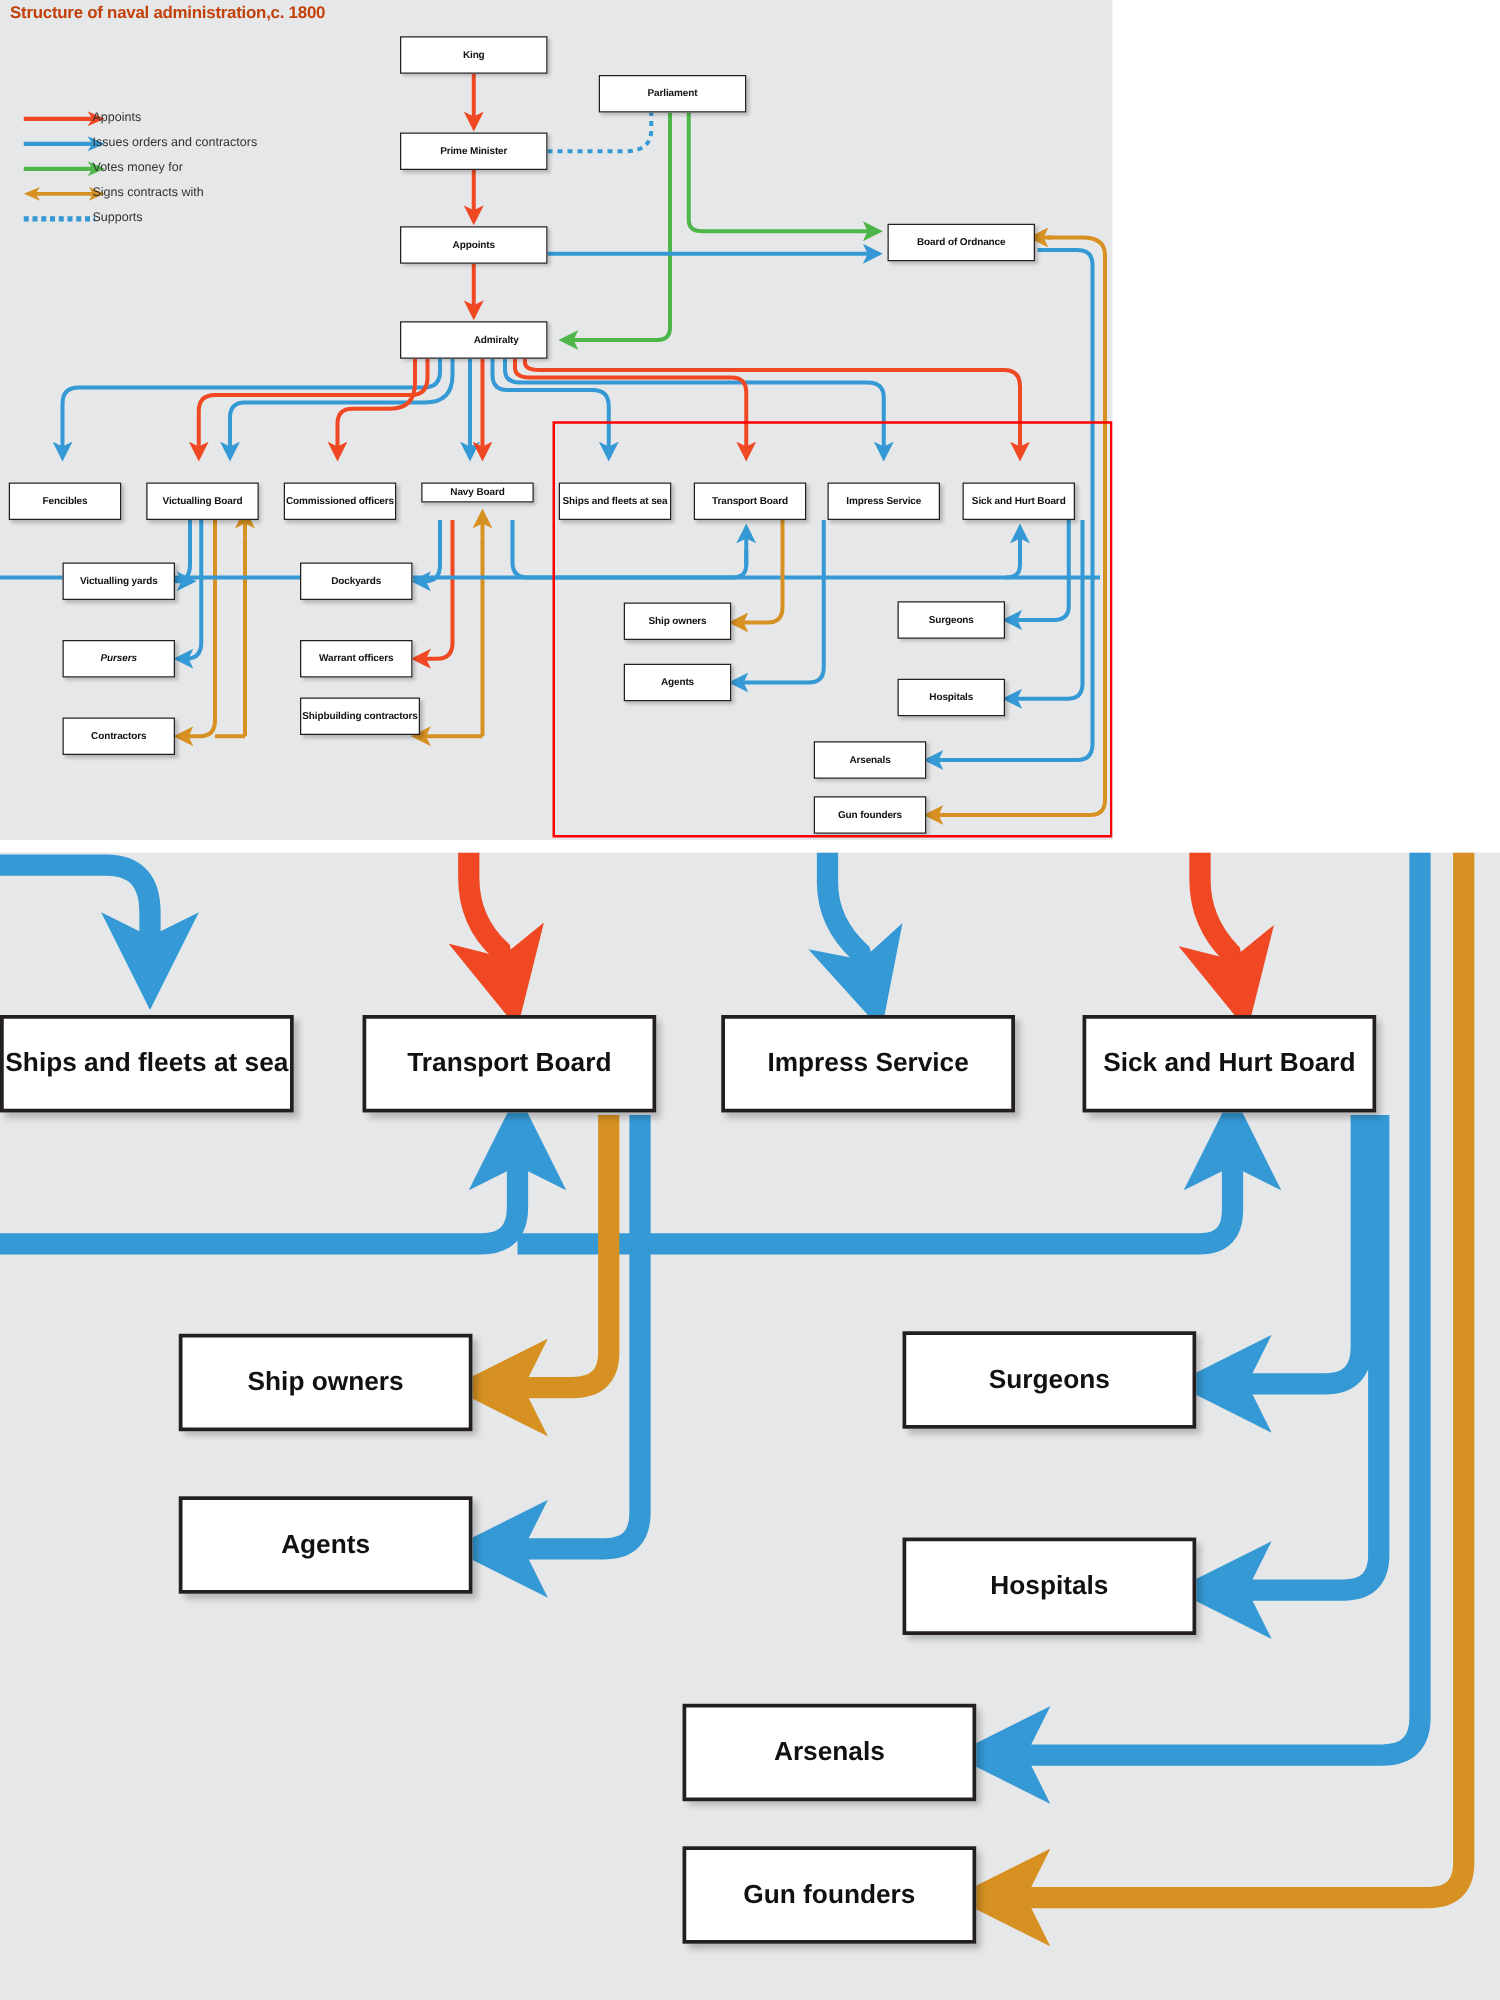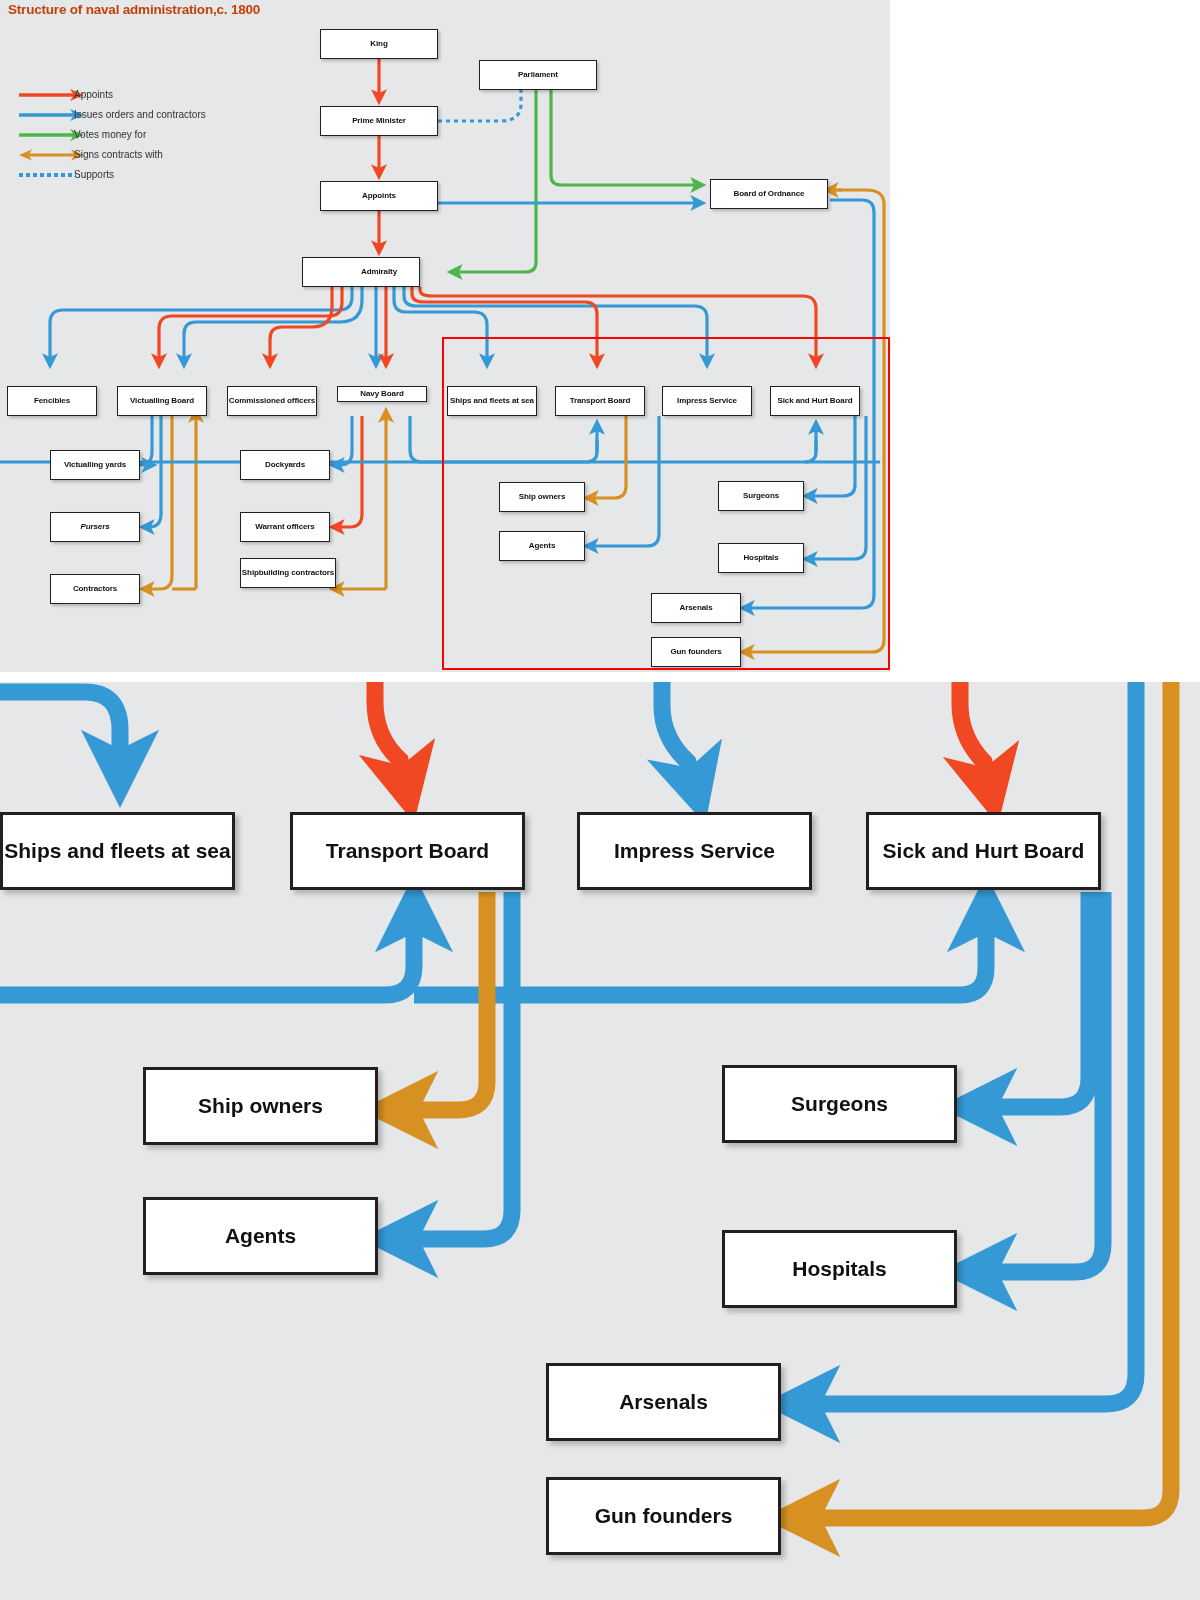--- a/index.html
+++ b/index.html
@@ -167,21 +167,21 @@
       </div>
       <div class="node" style="left: 320px; top: 106px; width: 118px; height: 30px;">
         <span>Prime Minister</span>
       </div>
       <div class="node" style="left: 320px; top: 181px; width: 118px; height: 30px;">
         <span>Appoints</span>
       </div>
       <div class="node" style="left: 710px; top: 179px; width: 118px; height: 30px;">
         <span>Board of Ordnance</span>
       </div>
-      <div class="node" style="left: 302px; top: 257px; width: 118px; height: 30px; padding-left: 36px;">
+      <div class="node" style="left: 320px; top: 257px; width: 118px; height: 30px; padding-left: 36px;">
         <span>Admiralty</span>
       </div>
       <div class="node" style="left: 7px; top: 386px; width: 90px; height: 30px; justify-content: center;">
         <span>Fencibles</span>
       </div>
       <div class="node" style="left: 117px; top: 386px; width: 90px; height: 30px;">
         <span>Victualling Board</span>
       </div>
       <div class="node" style="left: 227px; top: 386px; width: 90px; height: 30px;">
         <span>Commissioned officers</span>

